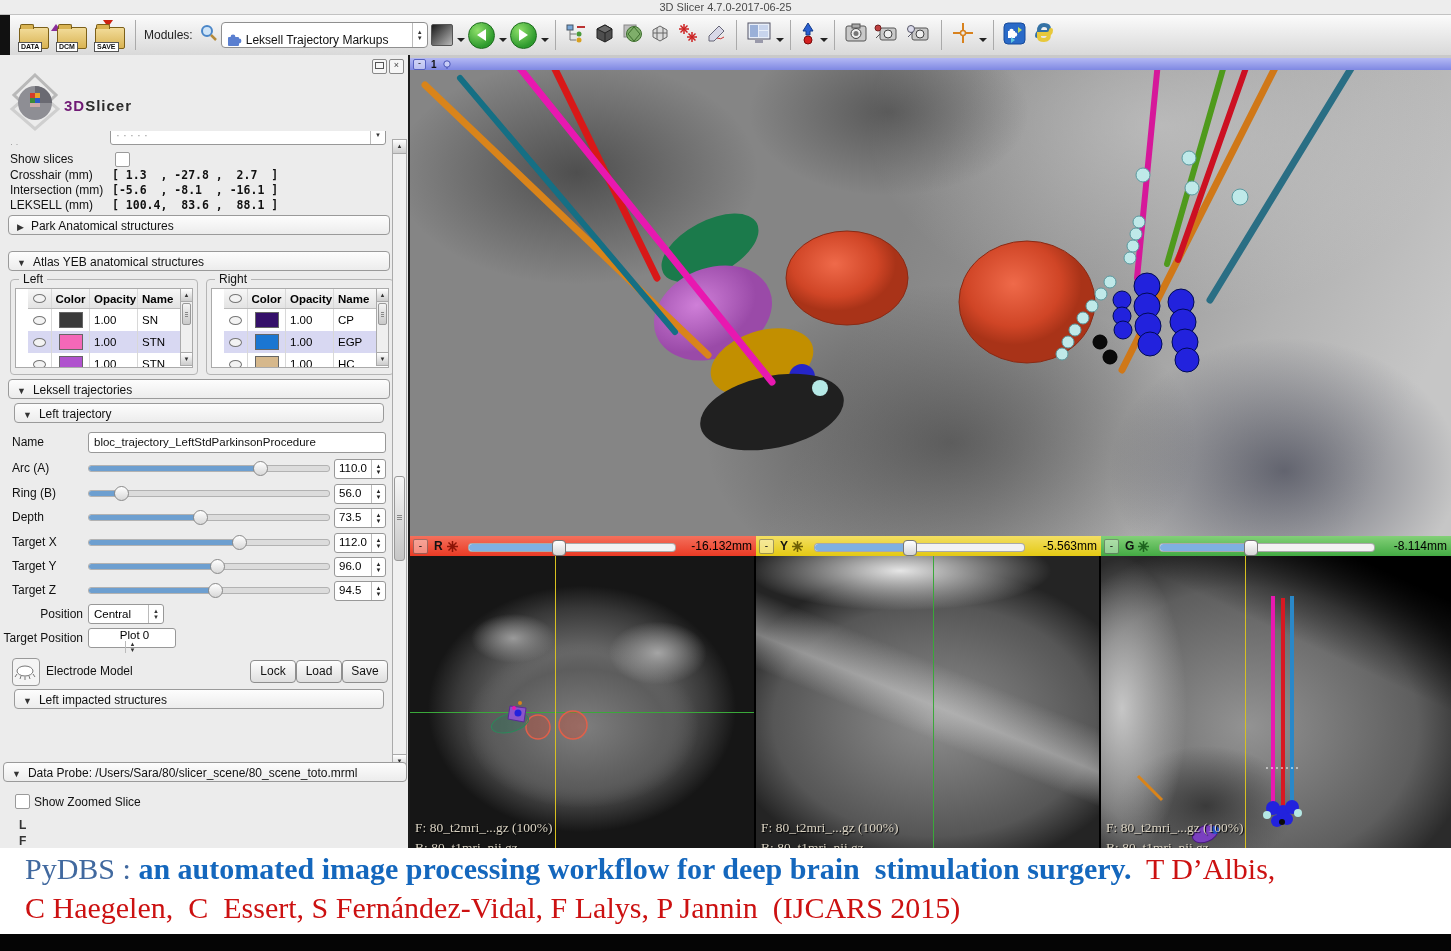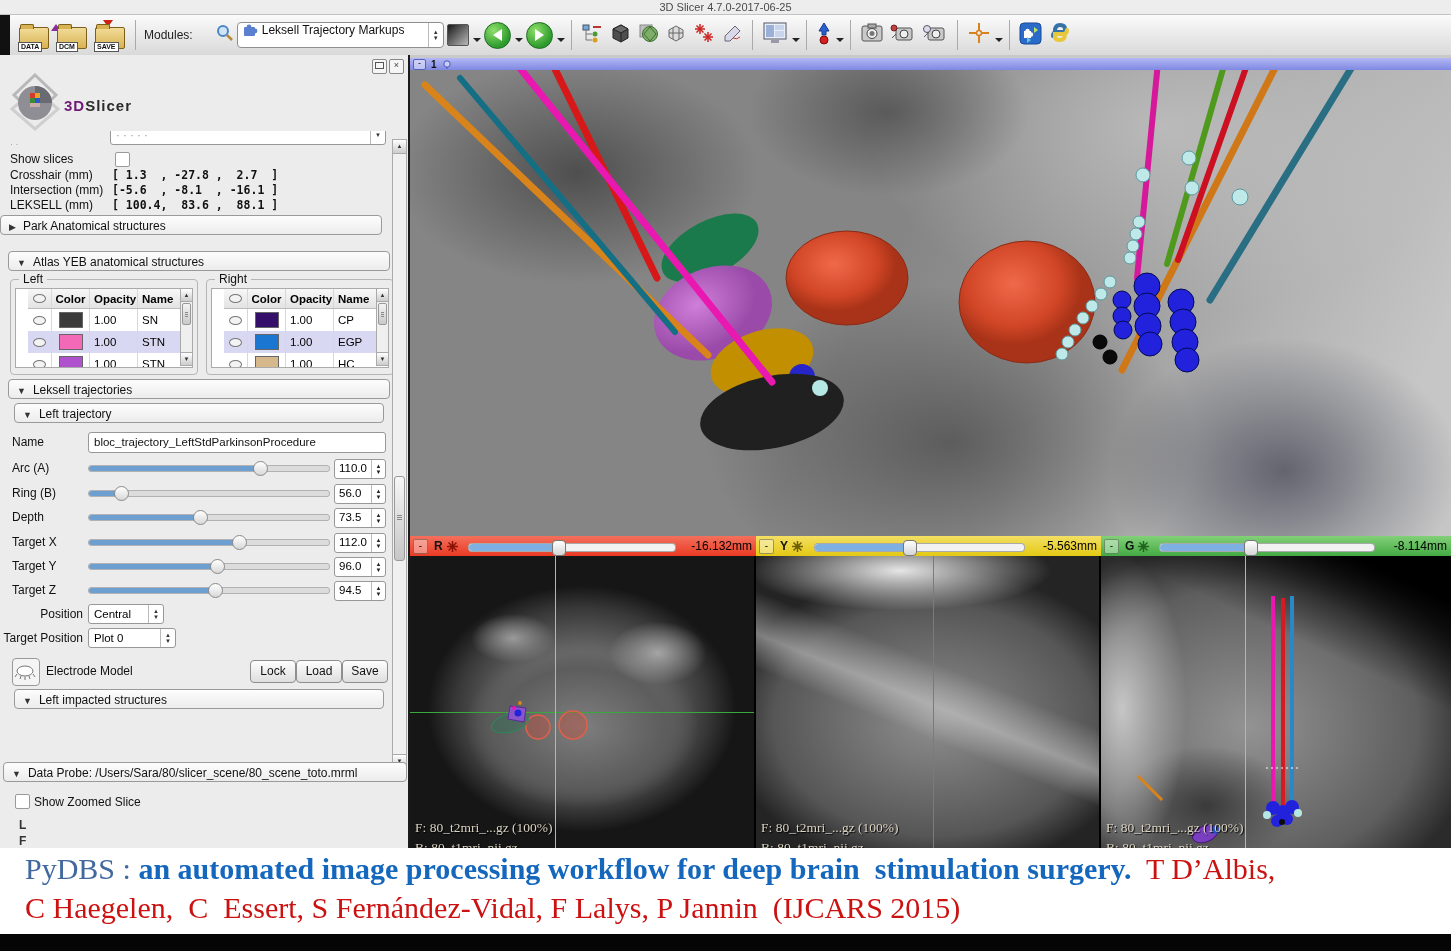--- a/index.html
+++ b/index.html
@@ -16,22 +16,22 @@
   .tbtn{position:relative;width:34px;height:34px;margin:0 2px;flex:0 0 auto;}
   .folder{position:absolute;left:2px;top:9px;width:28px;height:20px;background:linear-gradient(#f2dc9a,#d9b352);
           border:1px solid #7c6019;border-radius:2px;}
   .folder:before{content:"";position:absolute;left:0;top:-4px;width:12px;height:4px;background:#d9b352;
           border:1px solid #7c6019;border-bottom:none;border-radius:2px 2px 0 0;}
   .flabel{position:absolute;left:1px;bottom:0;background:#fff;border:1px solid #555;font-size:7px;
           font-weight:bold;line-height:8px;padding:0 2px;color:#111;}
   .arrow-up{position:absolute;left:10px;top:0;width:0;height:0;border:5px solid transparent;}
   .ico{flex:0 0 auto;margin:0 3px;position:relative;}
   .caret{width:0;height:0;border:4px solid transparent;border-top-color:#222;margin-left:1px;margin-top:14px;flex:0 0 auto;}
-  .modlabel{font-size:12px;color:#222;margin:0 20px 0 2px;flex:0 0 auto;}
-  .combo-tb{display:flex;align-items:flex-start;width:205px;height:24px;background:#fff;border:1px solid #8f8f8f;
+  .modlabel{font-size:12px;color:#222;margin:0 4px 0 2px;flex:0 0 auto;}
+  .combo-tb{display:flex;align-items:flex-end;width:205px;height:24px;background:#fff;border:1px solid #8f8f8f;
             border-radius:4px;font-size:12px;color:#111;flex:0 0 auto;}
   .combo-tb .txt{flex:1;padding-left:4px;white-space:nowrap;overflow:hidden;}
   .spinglyph{width:14px;border-left:1px solid #bbb;text-align:center;font-size:6px;line-height:6px;color:#333;
              display:flex;flex-direction:column;justify-content:center;height:100%;}
   .greenbtn{width:25px;height:25px;border-radius:50%;background:radial-gradient(circle at 35% 30%,#8fe06a,#2d9a2d 70%);
             border:1px solid #1c6b1c;display:flex;align-items:center;justify-content:center;}
   .tri-l{width:0;height:0;border:6px solid transparent;border-right:9px solid #fff;margin-left:-6px;}
   .tri-r{width:0;height:0;border:6px solid transparent;border-left:9px solid #fff;margin-right:-6px;}
   
   #panel{left:0;top:55px;width:408px;height:793px;background:#ececec;border-right:2px solid #1b1b1b;overflow:hidden;}
@@ -359,21 +359,21 @@
     <div class="lbl" style="left:10px;top:97px;">Show slices</div>
     <span class="cb" style="left:115px;top:97px;"></span>
 
     <div class="lbl" style="left:10px;top:113px;">Crosshair (mm)</div>
     <div class="lbl mono" style="left:112px;top:113px;">[ 1.3  , -27.8 ,  2.7  ]</div>
     <div class="lbl" style="left:10px;top:128px;">Intersection (mm)</div>
     <div class="lbl mono" style="left:112px;top:128px;">[-5.6  , -8.1  , -16.1 ]</div>
     <div class="lbl" style="left:10px;top:143px;">LEKSELL (mm)</div>
     <div class="lbl mono" style="left:112px;top:143px;">[ 100.4,  83.6 ,  88.1 ]</div>
 
-    <div class="collap" style="left:0;top:160px;width:382px;">
+    <div class="collap" style="left:8px;top:160px;width:382px;">
       <span class="tri">▶</span><span>Park Anatomical structures</span>
     </div>
     <div class="collap" style="left:8px;top:196px;width:382px;">
       <span class="tri">▼</span><span>Atlas YEB anatomical structures</span>
     </div>
 
     <div class="group" style="left:10px;top:224px;width:186px;">
       <span class="legend">Left</span>
       <div class="tbl">
         <div class="trow h">
@@ -565,21 +565,21 @@
 
     <div class="lbl" style="left:0;top:552px;width:83px;text-align:right;">Position</div>
     <div class="combo" style="left:88px;top:549px;width:76px;">
       <span class="txt">Central</span>
       <span class="spinglyph">
           <span>▲</span>
           <span>▼</span>
         </span>
     </div>
     <div class="lbl" style="left:0;top:576px;width:83px;text-align:right;">Target Position</div>
-    <div class="combo" style="left:88px;top:573px;width:88px;">
+    <div class="combo" style="left:88px;top:573px;width:88px;flex-direction:column;">
       <span class="txt">Plot 0</span>
       <span class="spinglyph">
           <span>▲</span>
           <span>▼</span>
         </span>
     </div>
 
     <div class="abs" style="left:12px;top:603px;width:26px;height:26px;background:#f4f4f4;border:1px solid #999;border-radius:4px;">
       <svg width="24" height="24">
           <ellipse cx="12" cy="12" rx="8" ry="5" fill="#fff" stroke="#777"></ellipse>

